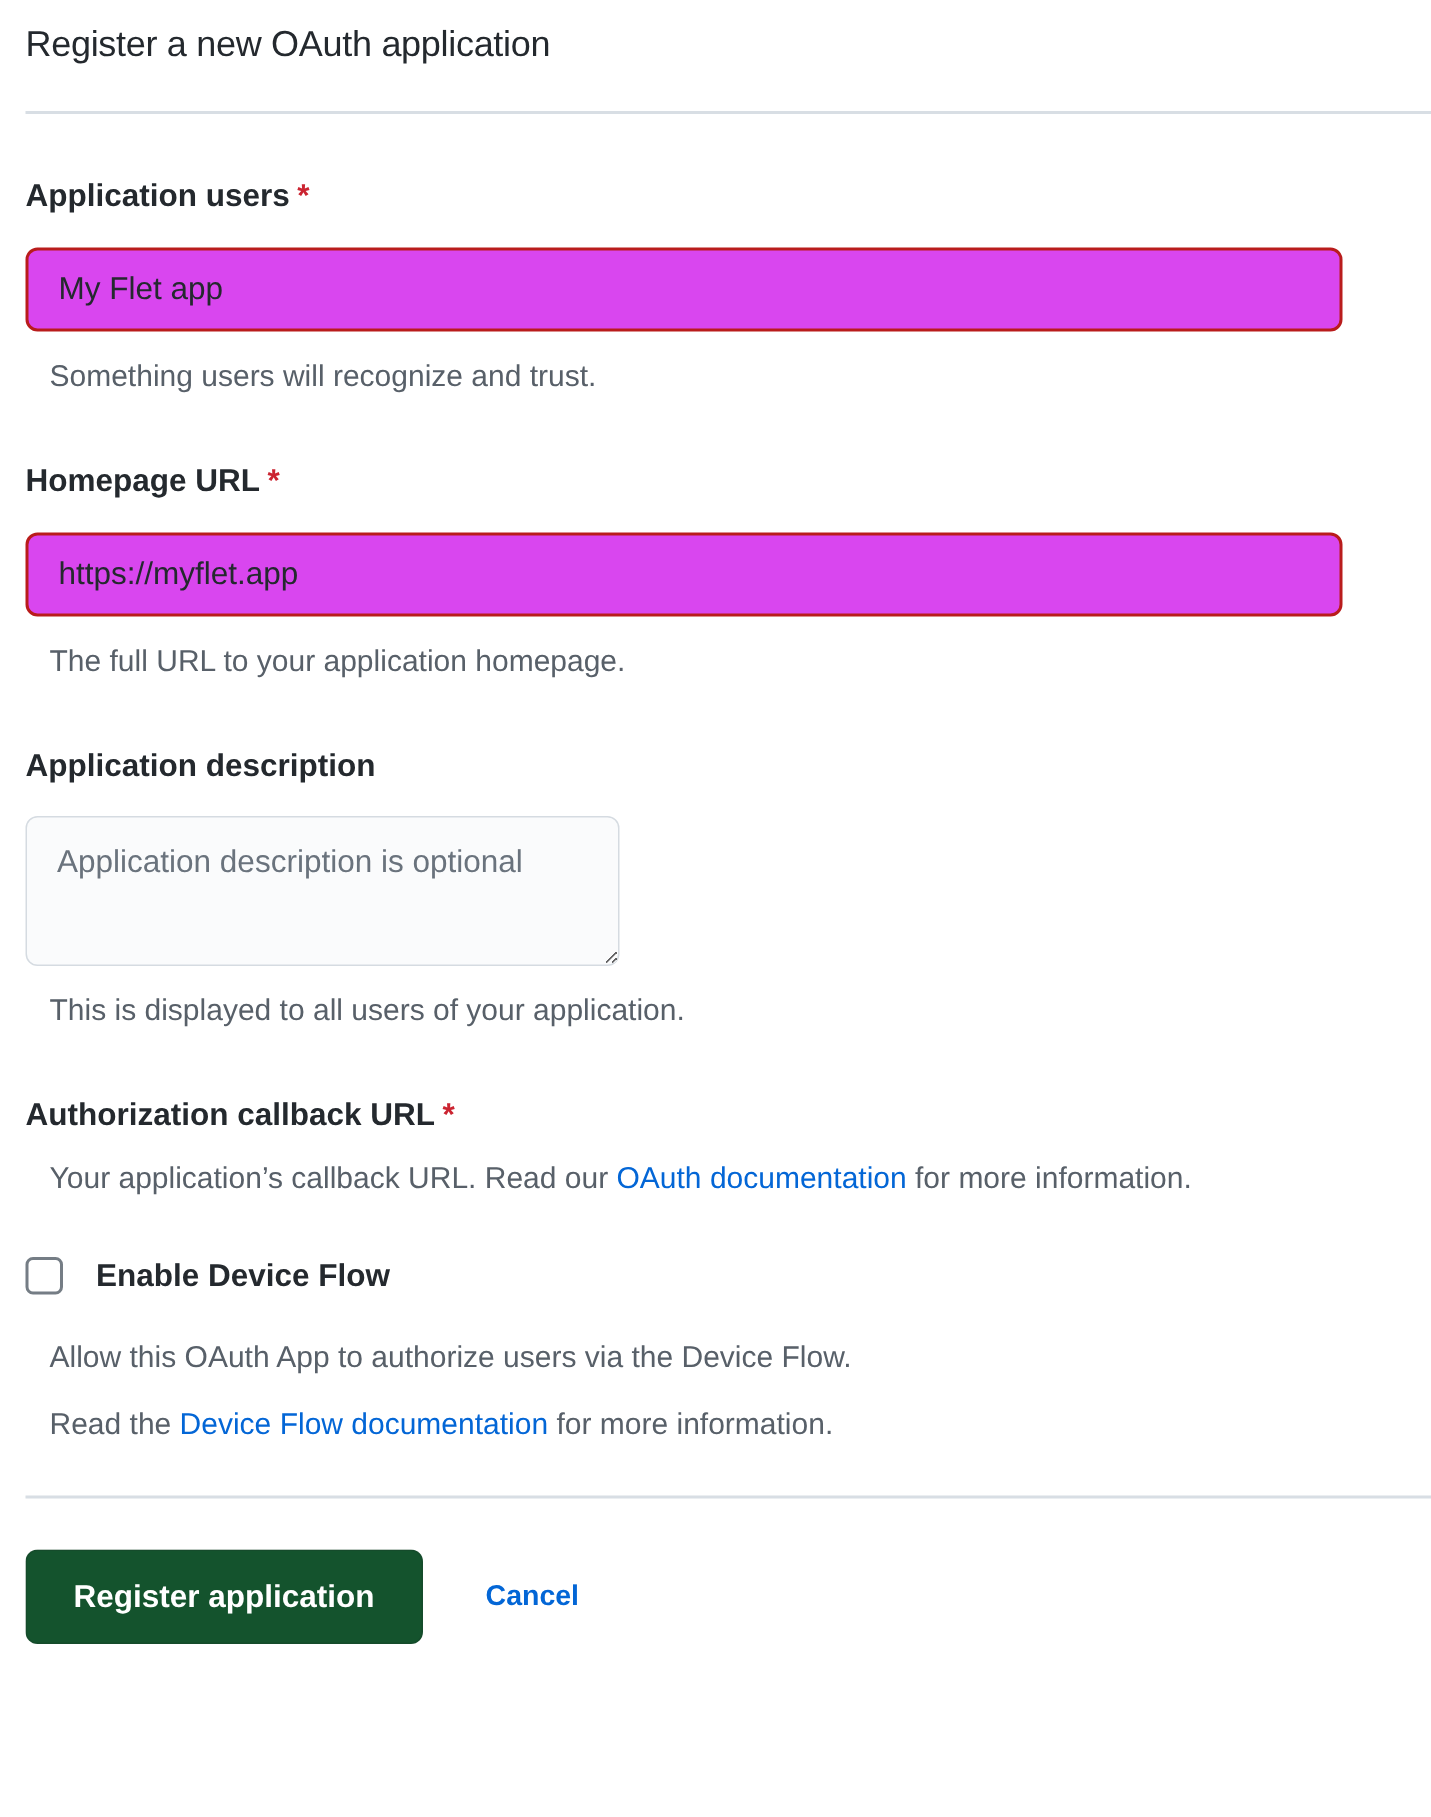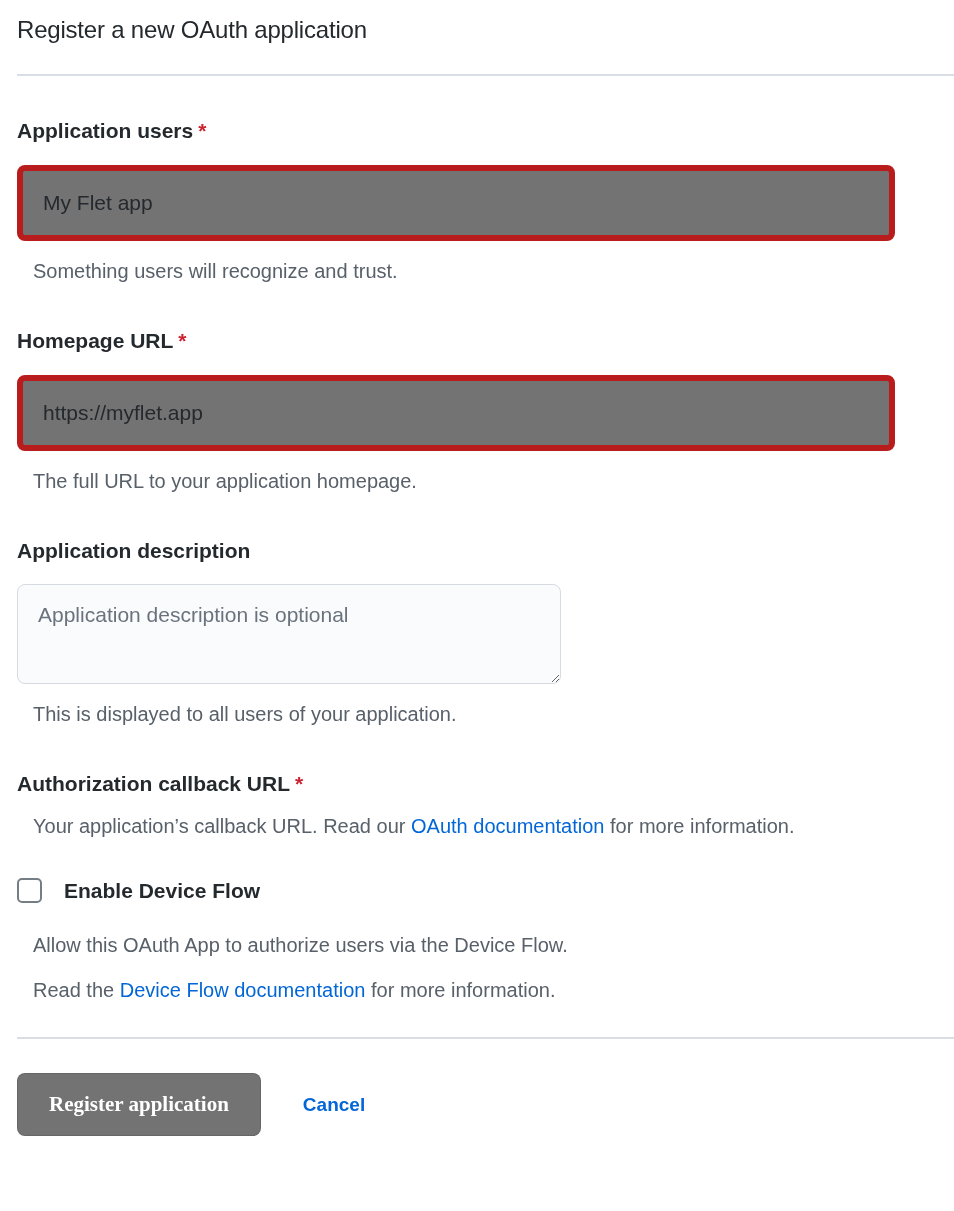--- a/index.html
+++ b/index.html
@@ -39,35 +39,35 @@
   .required {
     color: #cb2431;
     font-weight: 700;
     margin-left: 5px;
   }
 
   .text-input {
     display: block;
     margin-top: 22px;
     width: 878px;
-    height: 76px;
+    height: 56px;
     padding: 0 20px;
     font-size: 21px;
     font-family: inherit;
     color: #24292e;
-    background: #737373;
-    border: 6px solid #b91c1c;
+    background: #d946ef;
+    border: 2px solid #b91c1c;
     border-radius: 8px;
     outline: none;
   }
 
   .textarea-input {
     display: block;
     margin-top: 21px;
-    width: 544px;
+    width: 396px;
     height: 100px;
     padding: 16px 20px;
     font-size: 21px;
     line-height: 1.3;
     font-family: inherit;
     color: #24292e;
     background: #fafbfc;
     border: 1px solid #d5dbe1;
     border-radius: 8px;
     outline: none;
@@ -117,25 +117,25 @@
   }
 
   .actions {
     margin-top: 34px;
     display: flex;
     align-items: center;
   }
   .btn-primary {
     height: 63px;
     padding: 0 31px;
-    background: #737373;
+    background: #14532d;
     color: #ffffff;
     font-size: 21px;
     font-weight: 700;
-    font-family: Liberation Serif, serif;
+    font-family: Liberation Sans, sans-serif;
     border: 1px solid rgba(27,31,36,0.15);
     border-radius: 8px;
     cursor: pointer;
   }
   .cancel-link {
     margin-left: 42px;
     font-size: 19px;
     font-weight: 700;
     color: #0366d6;
     text-decoration: none;

